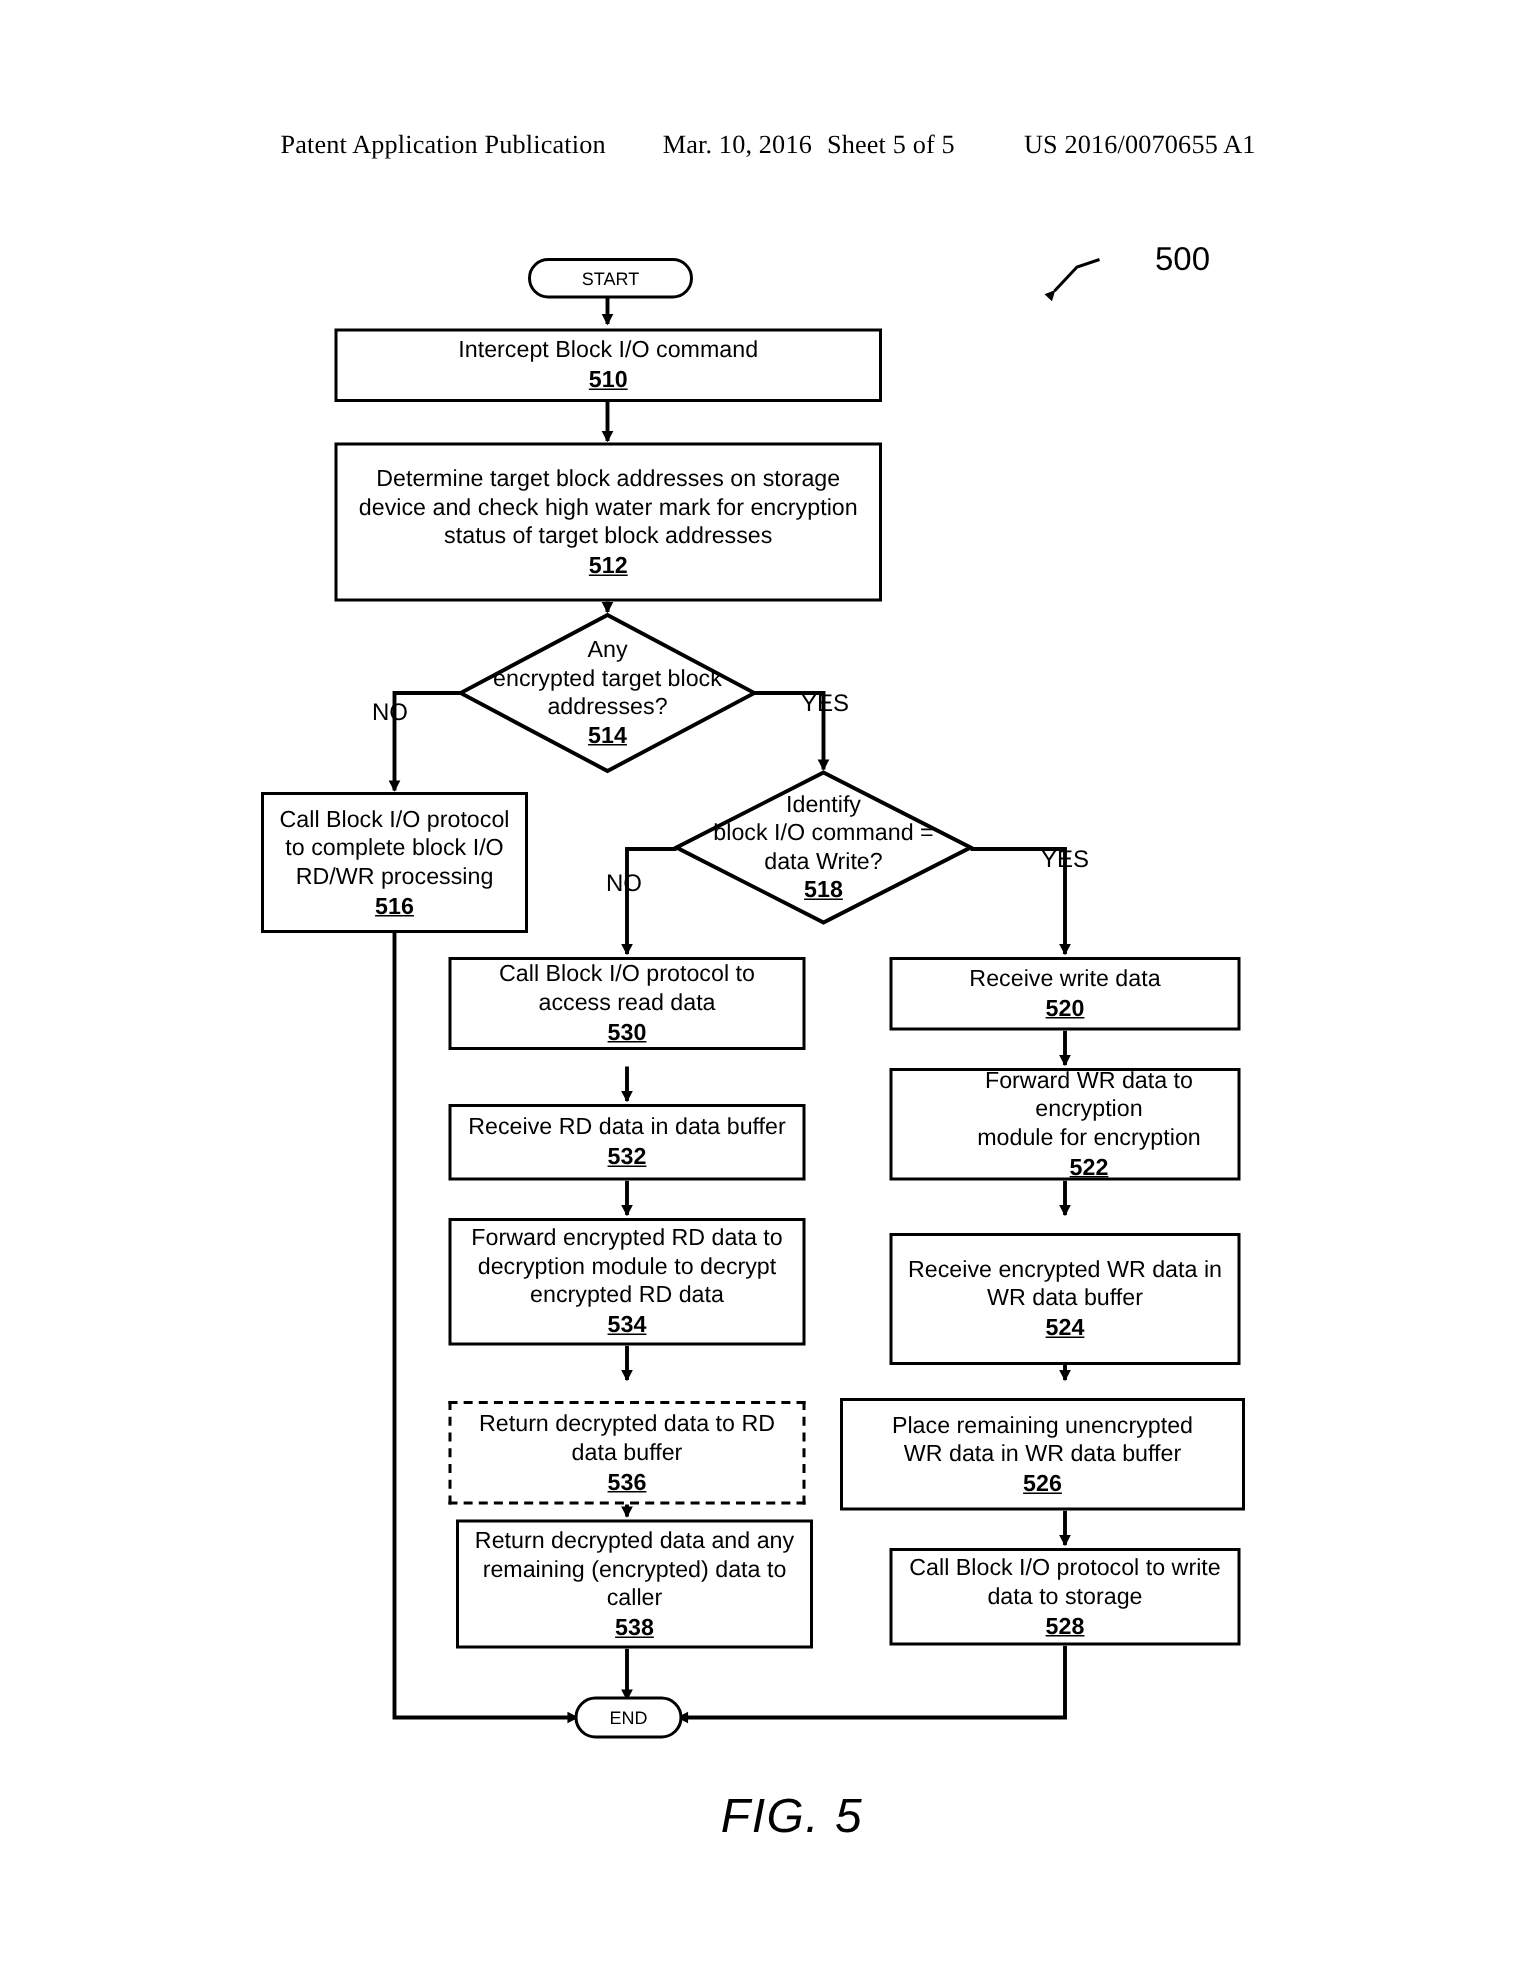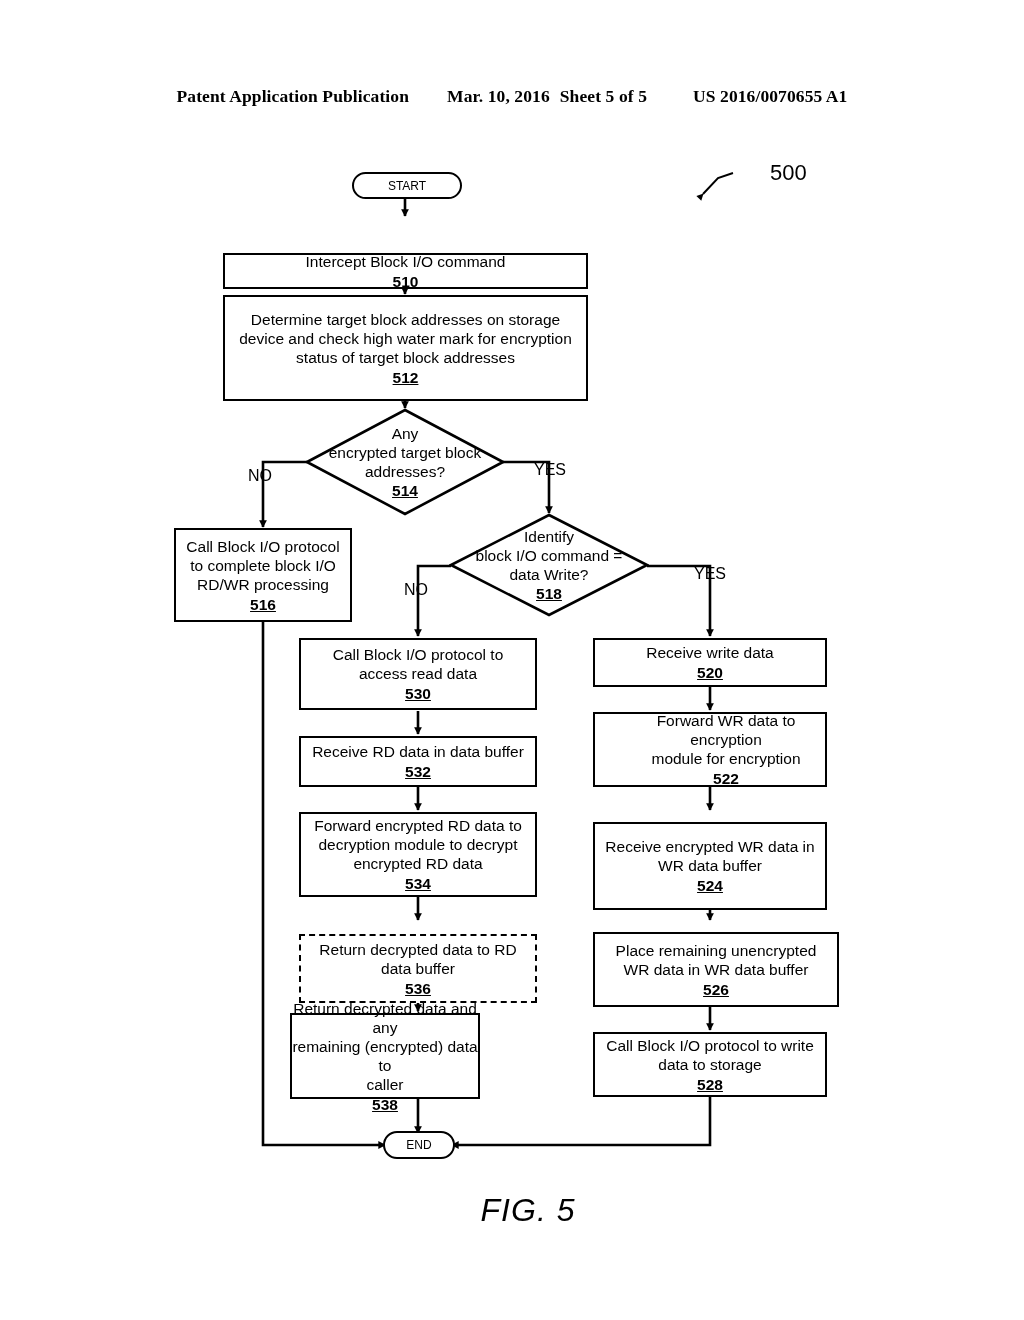--- a/index.html
+++ b/index.html
@@ -17,21 +17,21 @@
   }
 
   
   #page-header {
     position: absolute;
     left: 0;
     top: 86px;
     width: 1024px;
     text-align: center;
     font-family: "Liberation Serif", serif;
-    font-weight: bold;
+    font-weight: normal;
     font-size: 17.5px;
     letter-spacing: 0.1px;
     white-space: pre;
   }
   #page-header .hdr-gap-a { display: inline-block; width: 38px; }
   #page-header .hdr-gap-b { display: inline-block; width: 10px; }
   #page-header .hdr-gap-c { display: inline-block; width: 46px; }
 
   
   #wires {
@@ -183,21 +183,21 @@
 </svg>
 
 <div class="term" style="left:352px; top:172px; width:110px; height:27px;">
   <span>START</span>
 </div>
 
 <div class="term" style="left:383px; top:1131px; width:72px; height:28px;">
   <span>END</span>
 </div>
 
-<div class="node proc" style="left:223px; top:219px; width:365px; height:36px;margin-top:34px;">
+<div class="node proc" style="left:223px; top:219px; width:365px; height:49px;">
   <span class="label">Intercept Block I/O command</span>
   <span class="ref">510</span>
 </div>
 
 <div class="node proc" style="left:223px; top:295px; width:365px; height:106px;">
   <span class="label">Determine target block addresses on storage
 device and check high water mark for encryption
 status of target block addresses</span>
   <span class="ref">512</span>
 </div>
@@ -219,33 +219,33 @@
 module for encryption</span>
   <span class="ref">522</span>
 </div>
 
 <div class="node proc" style="left:593px; top:822px; width:234px; height:88px;">
   <span class="label">Receive encrypted WR data in
 WR data buffer</span>
   <span class="ref">524</span>
 </div>
 
-<div class="node proc" style="left:593px; top:932px; width:246px; height:75px;">
+<div class="node proc" style="left:560px; top:932px; width:270px; height:75px;">
   <span class="label">Place remaining unencrypted
 WR data in WR data buffer</span>
   <span class="ref">526</span>
 </div>
 
 <div class="node proc" style="left:593px; top:1032px; width:234px; height:65px;">
   <span class="label">Call Block I/O protocol to write
 data to storage</span>
   <span class="ref">528</span>
 </div>
 
-<div class="node proc" style="left:299px; top:638px; width:238px; height:72px;">
+<div class="node proc" style="left:299px; top:638px; width:238px; height:62px;">
   <span class="label">Call Block I/O protocol to
 access read data</span>
   <span class="ref">530</span>
 </div>
 
 <div class="node proc" style="left:299px; top:736px; width:238px; height:51px;">
   <span class="label">Receive RD data in data buffer</span>
   <span class="ref">532</span>
 </div>
 
@@ -255,21 +255,21 @@
 encrypted RD data</span>
   <span class="ref">534</span>
 </div>
 
 <div class="node proc dashed" style="left:299px; top:922px; width:238px; height:69px;">
   <span class="label">Return decrypted data to RD
 data buffer</span>
   <span class="ref">536</span>
 </div>
 
-<div class="node proc" style="left:290px; top:1013px; width:190px; height:86px;">
+<div class="node proc" style="left:304px; top:1013px; width:238px; height:86px;">
   <span class="label">Return decrypted data and any
 remaining (encrypted) data to
 caller</span>
   <span class="ref">538</span>
 </div>
 
 <div class="decision" style="left:305px; top:408px; width:200px; height:108px;">
   <svg class="dia-svg" width="200" height="108" viewBox="0 0 200 108">
     <polygon points="100,2 198,54 100,106 2,54" fill="#fff" stroke="#000" stroke-width="2.6"></polygon>
   </svg>

